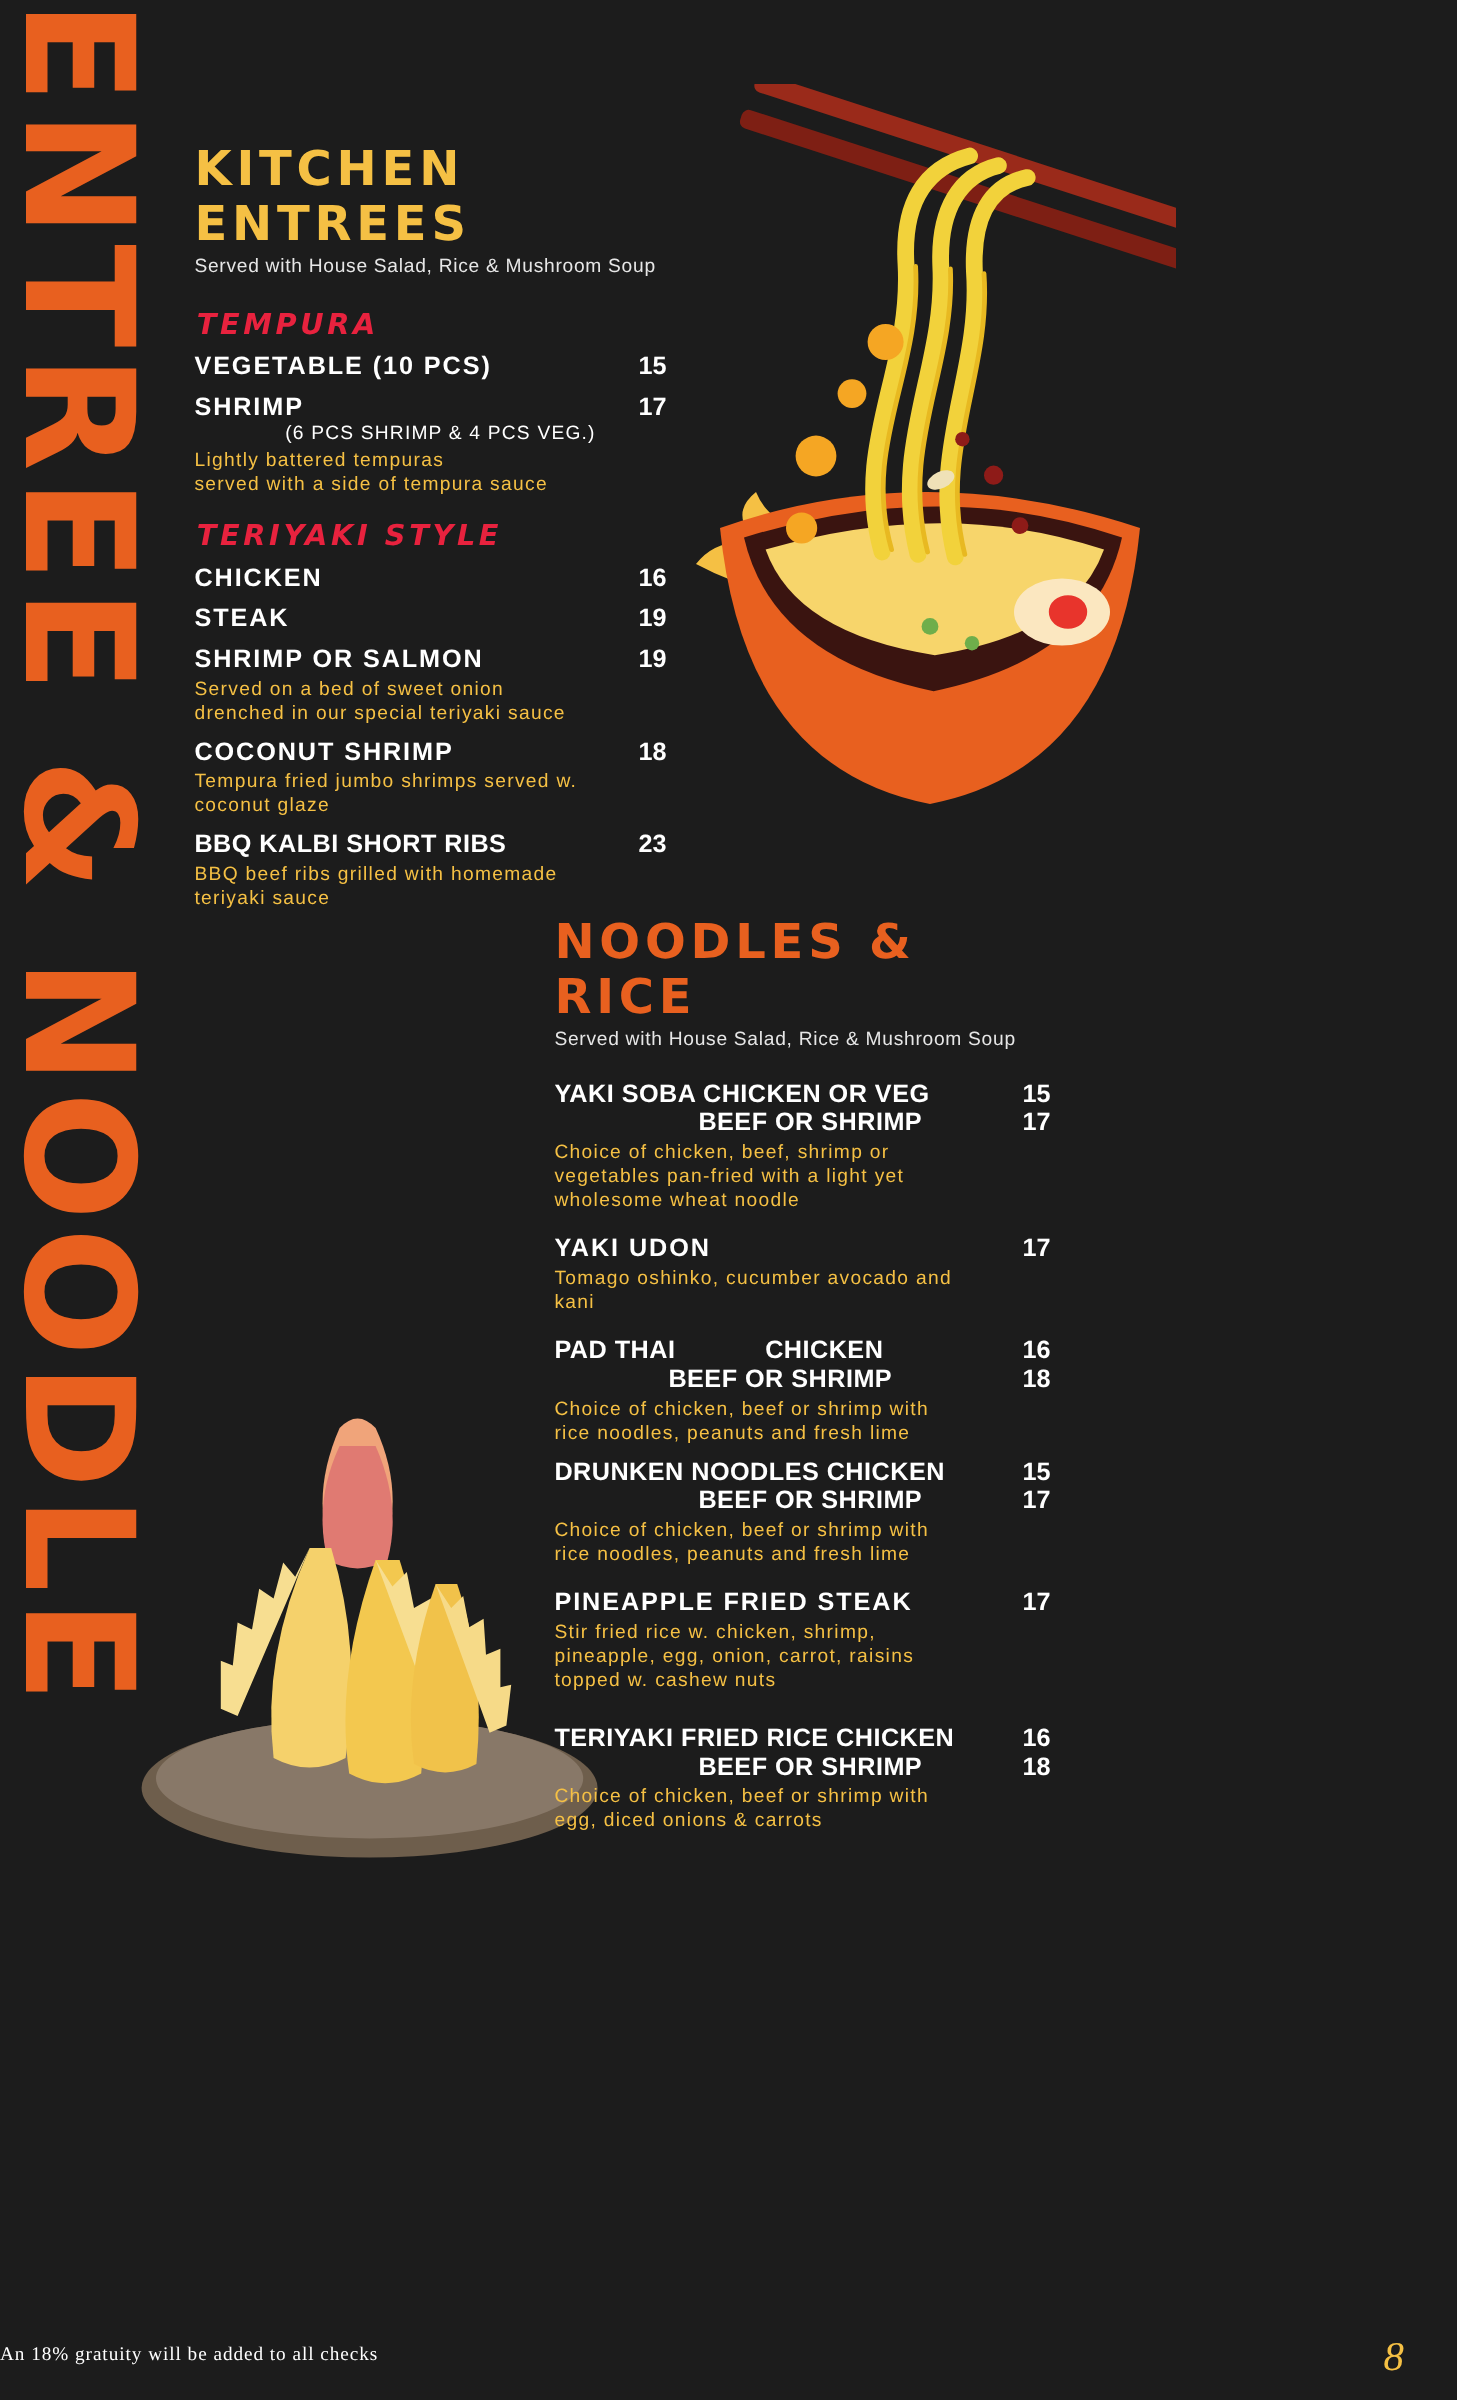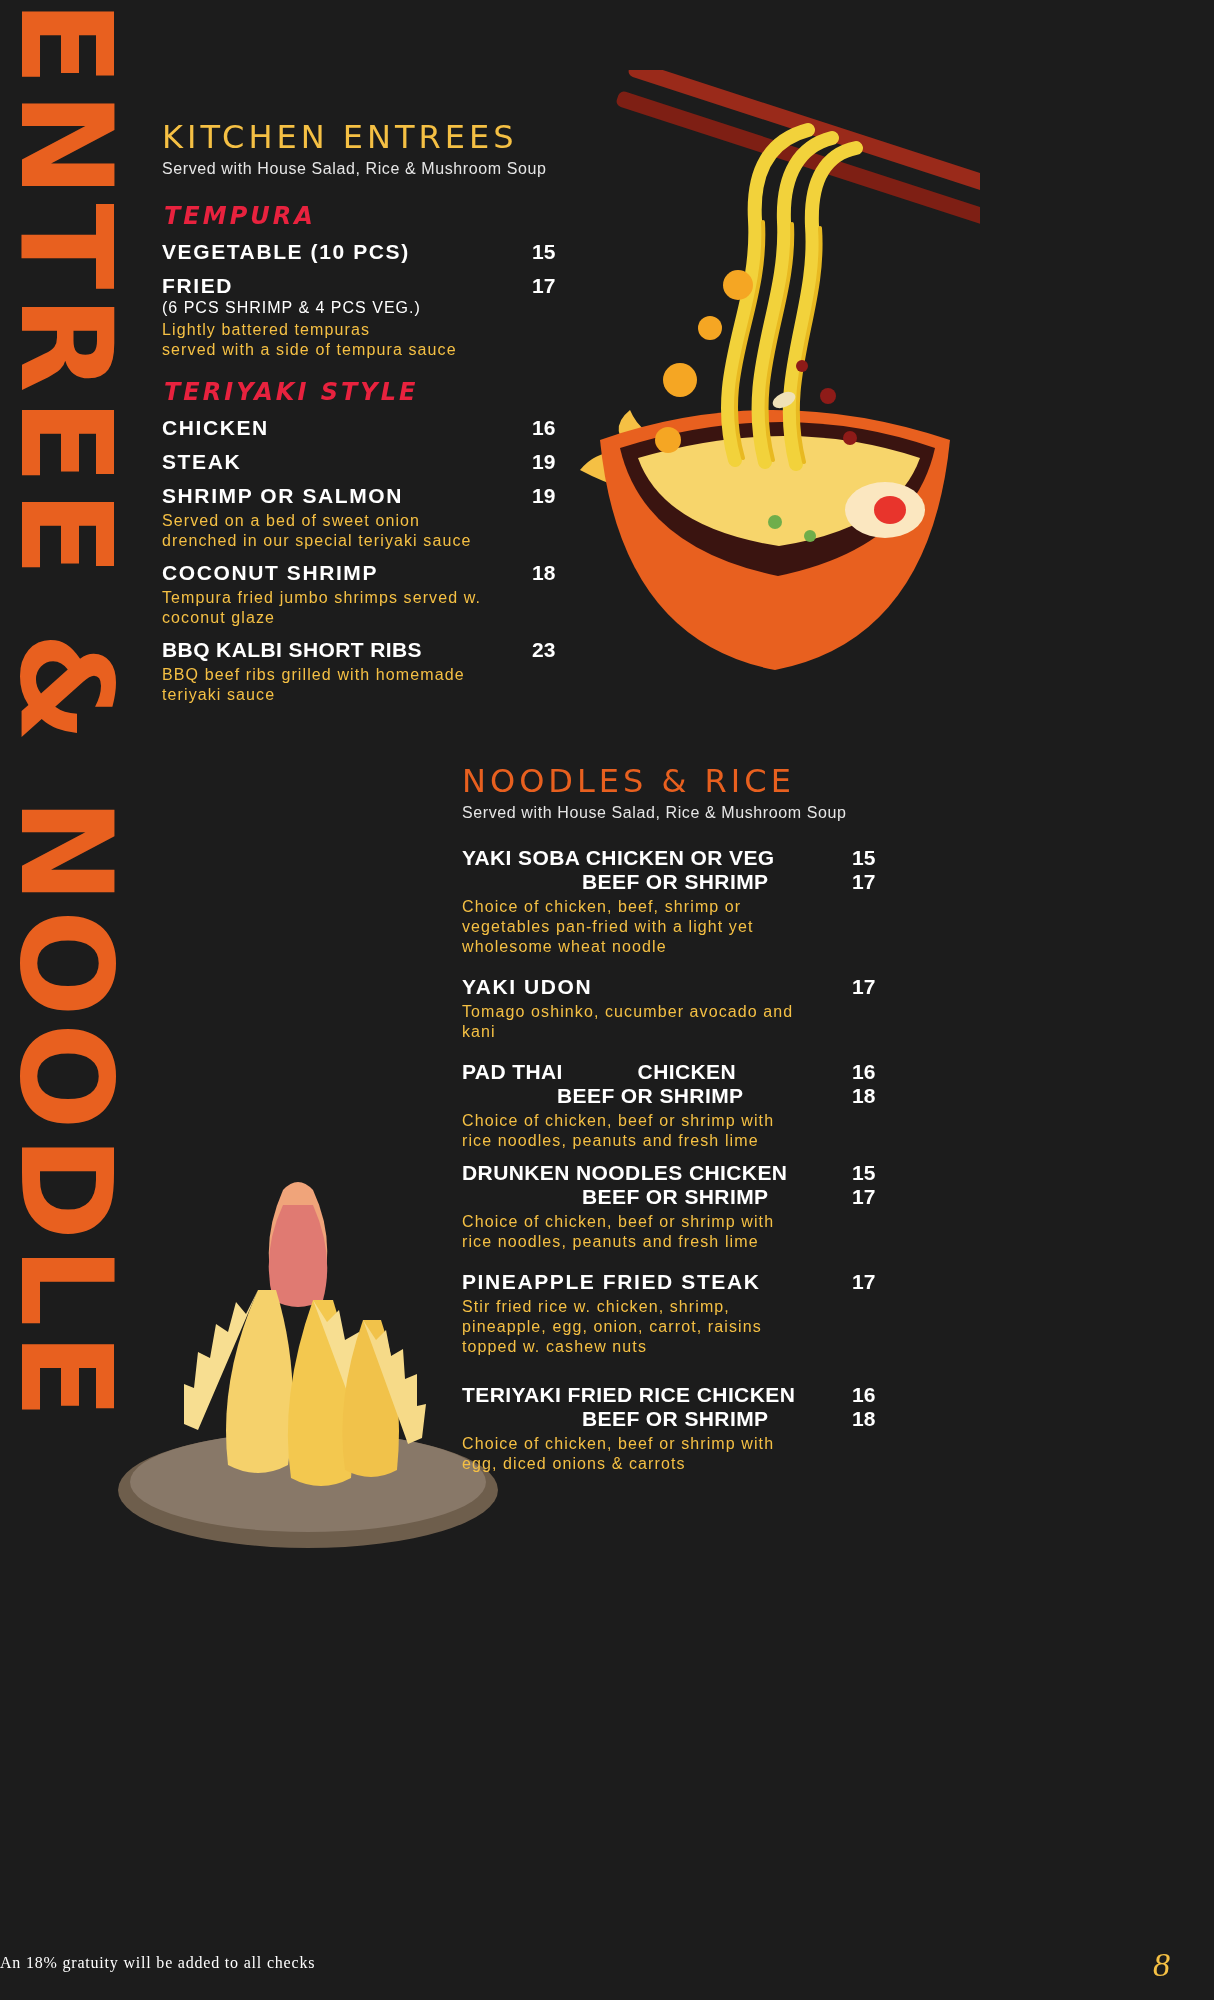--- a/index.html
+++ b/index.html
@@ -29,22 +29,22 @@
     font-size: 126px;
     font-weight: bold;
     letter-spacing: 6px;
     line-height: 150px;
     white-space: nowrap;
     font-family: "DejaVu Sans", sans-serif;
   }
 
   
   .section-head {
-    font-size: 32px;
-    font-weight: normal;
+    font-size: 40px;
+    font-weight: bold;
     letter-spacing: 4px;
     margin: 0 0 4px 0;
     font-family: "DejaVu Sans", sans-serif;
   }
   .section-head.gold { color: #F5C044; }
   .section-head.orange { color: #E8601F; }
   .section-sub {
     font-size: 16px;
     color: #e6e6e6;
     letter-spacing: 0.6px;
@@ -89,20 +89,21 @@
     font-size: 16px;
     letter-spacing: 1.1px;
     line-height: 1.25;
     margin-top: 3px;
   }
   .note {
     font-size: 16px;
     letter-spacing: 1px;
     color: #ffffff;
     margin-top: 1px;
+    text-align: center;
   }
 
   
   #kitchen {
     position: absolute;
     left: 162px;
     top: 118px;
     width: 410px;
   }
   #kitchen .row .price { width: 40px; text-align: left; }
@@ -227,21 +228,21 @@
   <div class="item">
     <div class="row">
       <span class="name">VEGETABLE (10 PCS)</span>
       <span class="spacer"></span>
       <span class="price">15</span>
     </div>
   </div>
 
   <div class="item">
     <div class="row">
-      <span class="name">FRIED</span>
+      <span class="name">SHRIMP</span>
       <span class="spacer"></span>
       <span class="price">17</span>
     </div>
     <div class="note">(6 PCS SHRIMP &amp; 4 PCS VEG.)</div>
     <div class="desc" style="white-space:pre-line">Lightly battered tempuras
 served with a side of tempura sauce</div>
   </div>
 
   <div class="cat-head">TERIYAKI STYLE</div>
 

